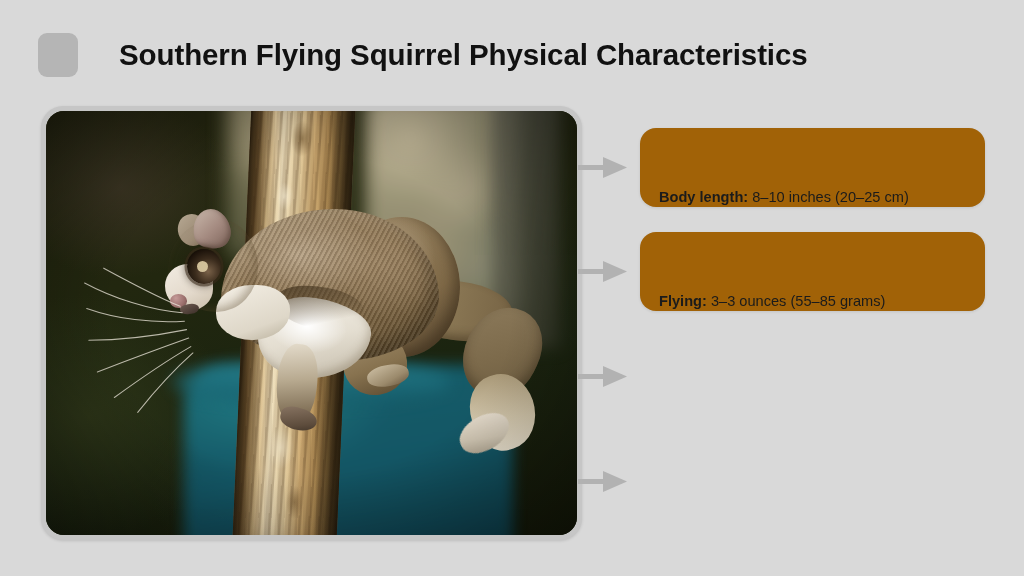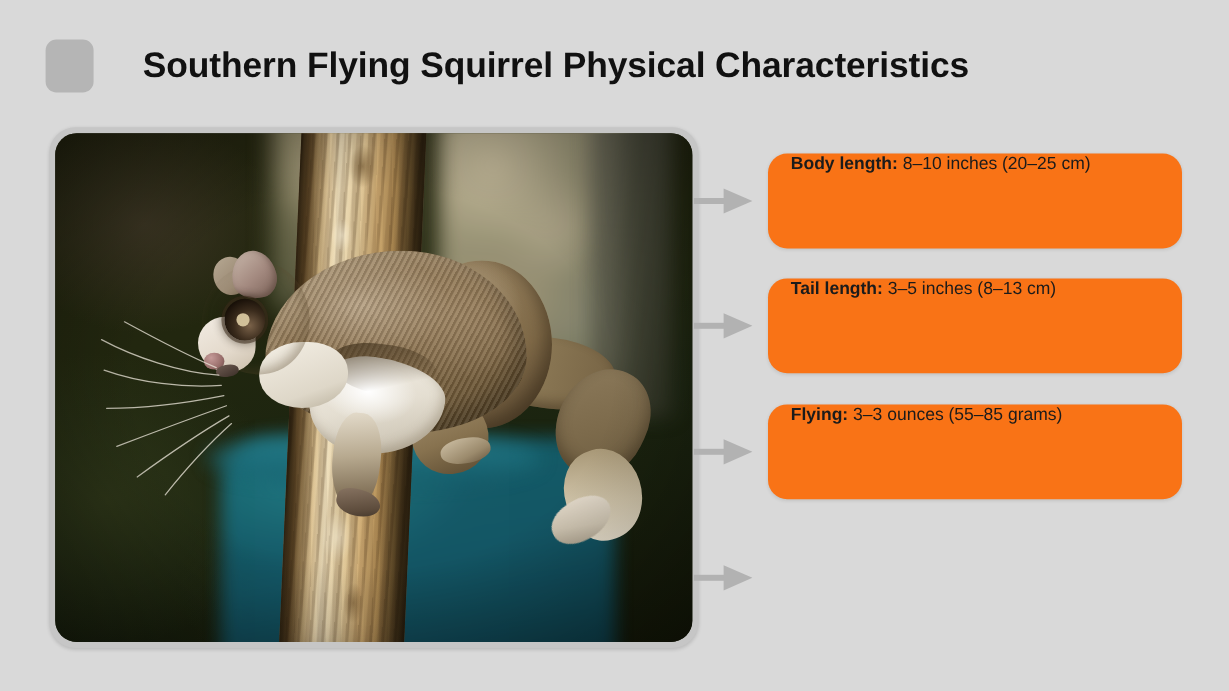--- a/index.html
+++ b/index.html
@@ -487,25 +487,25 @@
     left: 640px;
     top: 128px;
     width: 345px;
     height: 393px;
   }
   .fact-card {
     position: absolute;
     left: 0;
     width: 345px;
     height: 79px;
-    background: #f97316;
+    background: #a16207;
     border-radius: 16px;
     box-shadow: 0 1px 3px rgba(0,0,0,0.10);
     display: flex;
-    align-items: flex-start;
+    align-items: flex-end;
   }
   .fact-card:nth-child(1) { top: 0px; }
   .fact-card:nth-child(2) { top: 104px; }
   .fact-card:nth-child(3) { top: 209px; }
   .fact-card:nth-child(4) { top: 314px; }
 
   .fact-text {
     padding-left: 19px;
     padding-right: 12px;
     font-size: 14.6px;
@@ -612,26 +612,20 @@
 
 <div class="facts">
 
   <div class="fact-card">
     <div class="fact-text">
       <span class="fact-label">Body length:</span>
       <span class="fact-value">8–10 inches (20–25 cm)</span>
     </div>
   </div>
 
-  <div class="fact-card">
-    <div class="fact-text">
-      <span class="fact-label">Tail length:</span>
-      <span class="fact-value">3–5 inches (8–13 cm)</span>
-    </div>
-  </div>
 
   <div class="fact-card">
     <div class="fact-text">
       <span class="fact-label">Flying:</span>
       <span class="fact-value">3–3 ounces (55–85 grams)</span>
     </div>
   </div>
 
 
 </div>

